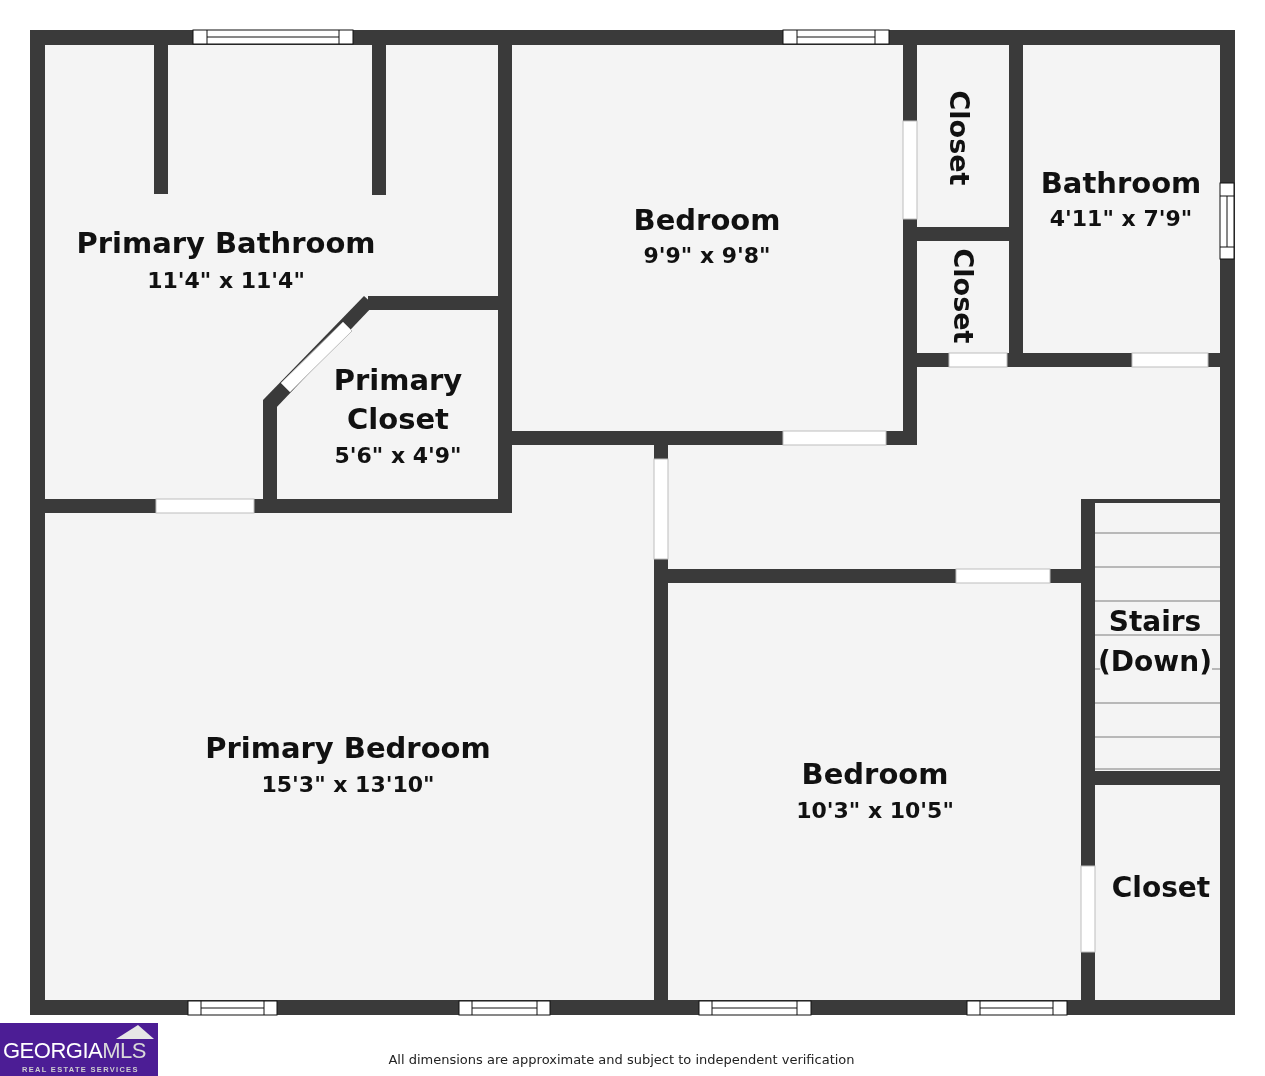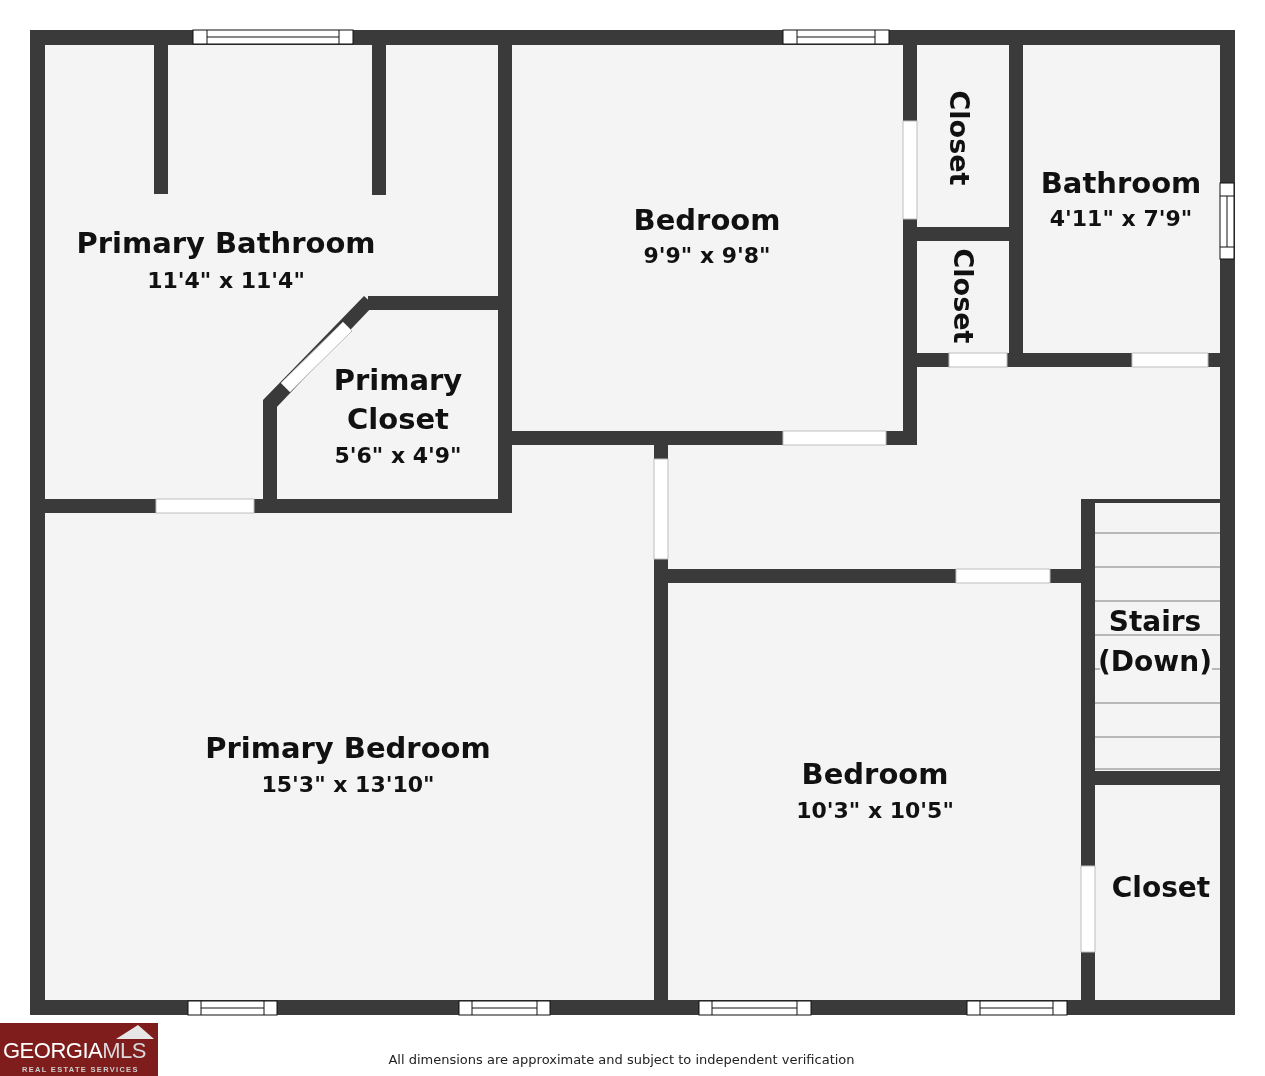--- a/index.html
+++ b/index.html
@@ -1,19 +1,19 @@
 <!DOCTYPE html>
 <html><head>
 <meta charset="utf-8">
 <style>
   html, body { margin: 0; padding: 0; background: #ffffff; }
   body { width: 1265px; height: 1076px; position: relative; overflow: hidden; font-family: "DejaVu Sans", sans-serif; }
   #plan { position: absolute; left: 0; top: 0; width: 1265px; height: 1076px; }
   .room-label { font-family: "DejaVu Sans", sans-serif; font-weight: bold; fill: #111111; }
-  .logo { position: absolute; left: 0; top: 1023px; width: 158px; height: 53px; background: #7f1d1d; color: #ffffff; }
+  .logo { position: absolute; left: 0; top: 1023px; width: 158px; height: 53px; background: #4c1d95; color: #ffffff; }
   .logo-main { position: absolute; left: 3px; top: 17px; font-family: "Liberation Sans", sans-serif; font-size: 22px; letter-spacing: -0.5px; line-height: 22px; white-space: nowrap; }
   .logo-main .thin { font-weight: normal; color: #d9d9d9; }
   .logo-sub { position: absolute; left: 14px; top: 42px; font-family: "Liberation Sans", sans-serif; font-size: 7.5px; letter-spacing: 1.3px; color: #cfcfcf; font-weight: bold; white-space: nowrap; padding-left: 8px; }
   .logo-roof { position: absolute; right: 4px; top: 2px; width: 0; height: 0; border-left: 22px solid transparent; border-right: 16px solid transparent; border-bottom: 14px solid #e6e6e6; }
   .disclaimer { position: absolute; left: 0; width: 1243px; top: 1052px; text-align: center; font-family: "DejaVu Sans", sans-serif; font-size: 13px; color: #222222; }
 </style>
 </head>
 <body>
 
 <svg id="plan" viewBox="0 0 1265 1076" xmlns="http://www.w3.org/2000/svg">

